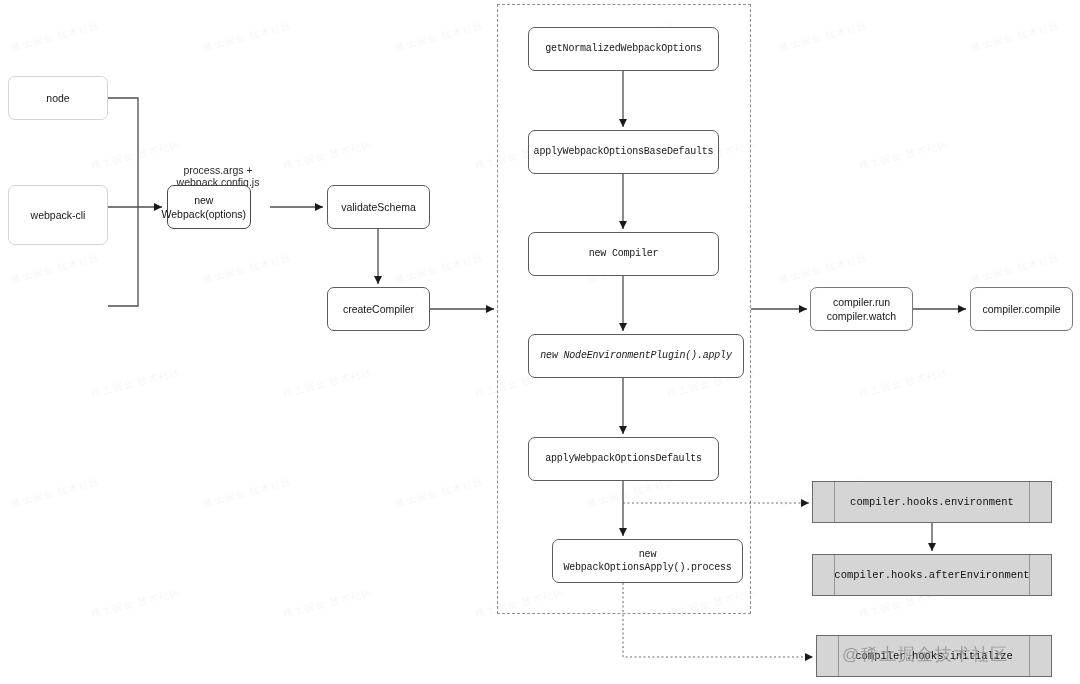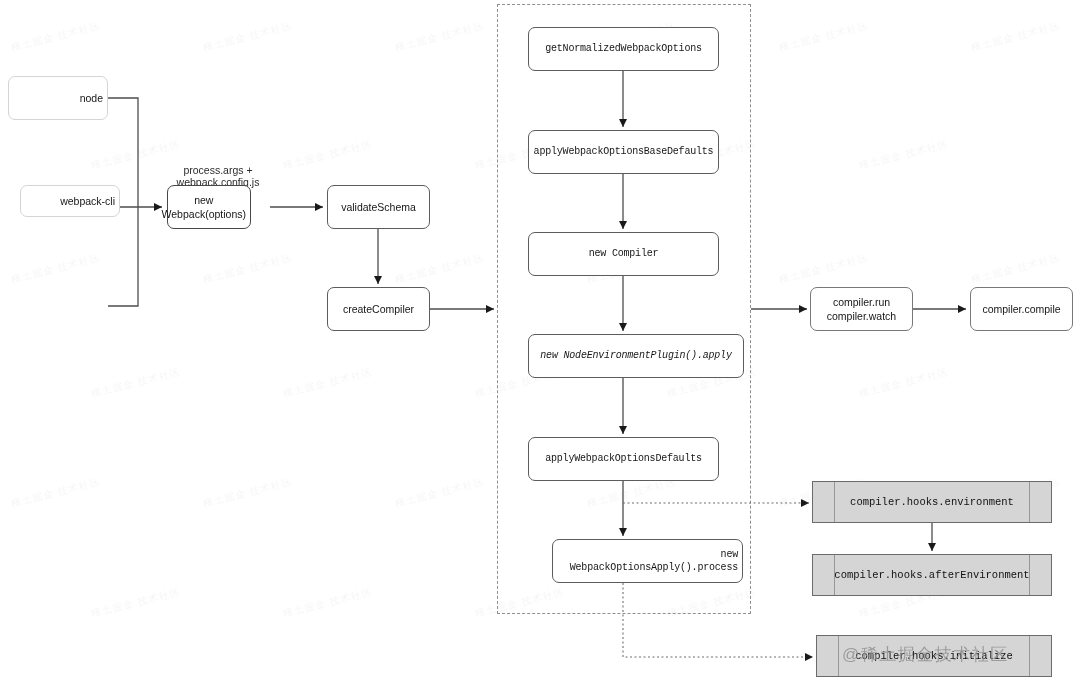--- a/index.html
+++ b/index.html
@@ -41,23 +41,23 @@
     flex-direction: column;
     align-items: center;
     justify-content: center;
     text-align: center;
     font-size: 10.5px;
     color: #151515;
     line-height: 1.35;
     z-index: 3;
     padding: 2px 4px;
   }
-  .b-light { border: 1px solid #d4d4d4; align-items: flex-end; }
+  .b-light { border: 1px solid #d4d4d4; }
   .b-dark  { border: 1.4px solid #474747; }
-  .b-med   { border: 1.2px solid #5c5c5c; text-align: right; }
+  .b-med   { border: 1.2px solid #5c5c5c; }
   .b-soft  { border: 1.1px solid #787878; }
   .mono    { font-family: "Liberation Mono", monospace; font-size: 10px; letter-spacing: -0.2px; }
   
   .hook {
     position: absolute;
     box-sizing: border-box;
     background: #d5d5d5;
     border: 1px solid #6b6b6b;
     display: flex;
     align-items: center;
@@ -86,21 +86,21 @@
     left: 842px; top: 643px;
     font-size: 17px;
     color: #8d8d8d;
     opacity: 0.8;
     letter-spacing: 1.5px;
     white-space: nowrap;
     z-index: 6;
   }
   
   #n-node        { left: 8px;   top: 76px;  width: 100px; height: 44px; }
-  #n-cli         { left: 20px;   top: 185px; width: 100px; height: 32px; }
+  #n-cli         { left: 8px;   top: 185px; width: 100px; height: 60px; }
   #n-devserver   { left: 8px;   top: 284px; width: 100px; height: 44px; }
   #n-newwebpack  { left: 167px; top: 185px; width: 84px; height: 44px; align-items: flex-end; }
   #n-validate    { left: 327px; top: 185px; width: 103px; height: 44px; }
   #n-createcomp  { left: 327px; top: 287px; width: 103px; height: 44px; }
   #n-getnorm     { left: 528px; top: 27px;  width: 191px; height: 44px; }
   #n-basedef     { left: 528px; top: 130px; width: 191px; height: 44px; }
   #n-newcompiler { left: 528px; top: 232px; width: 191px; height: 44px; }
   #n-nodeenv     { left: 528px; top: 334px; width: 216px; height: 44px; font-style: italic; }
   #n-applydef    { left: 528px; top: 437px; width: 191px; height: 44px; }
   #n-optapply    { left: 528px; top: 539px; width: 191px; height: 44px; margin-left: 24px; }

